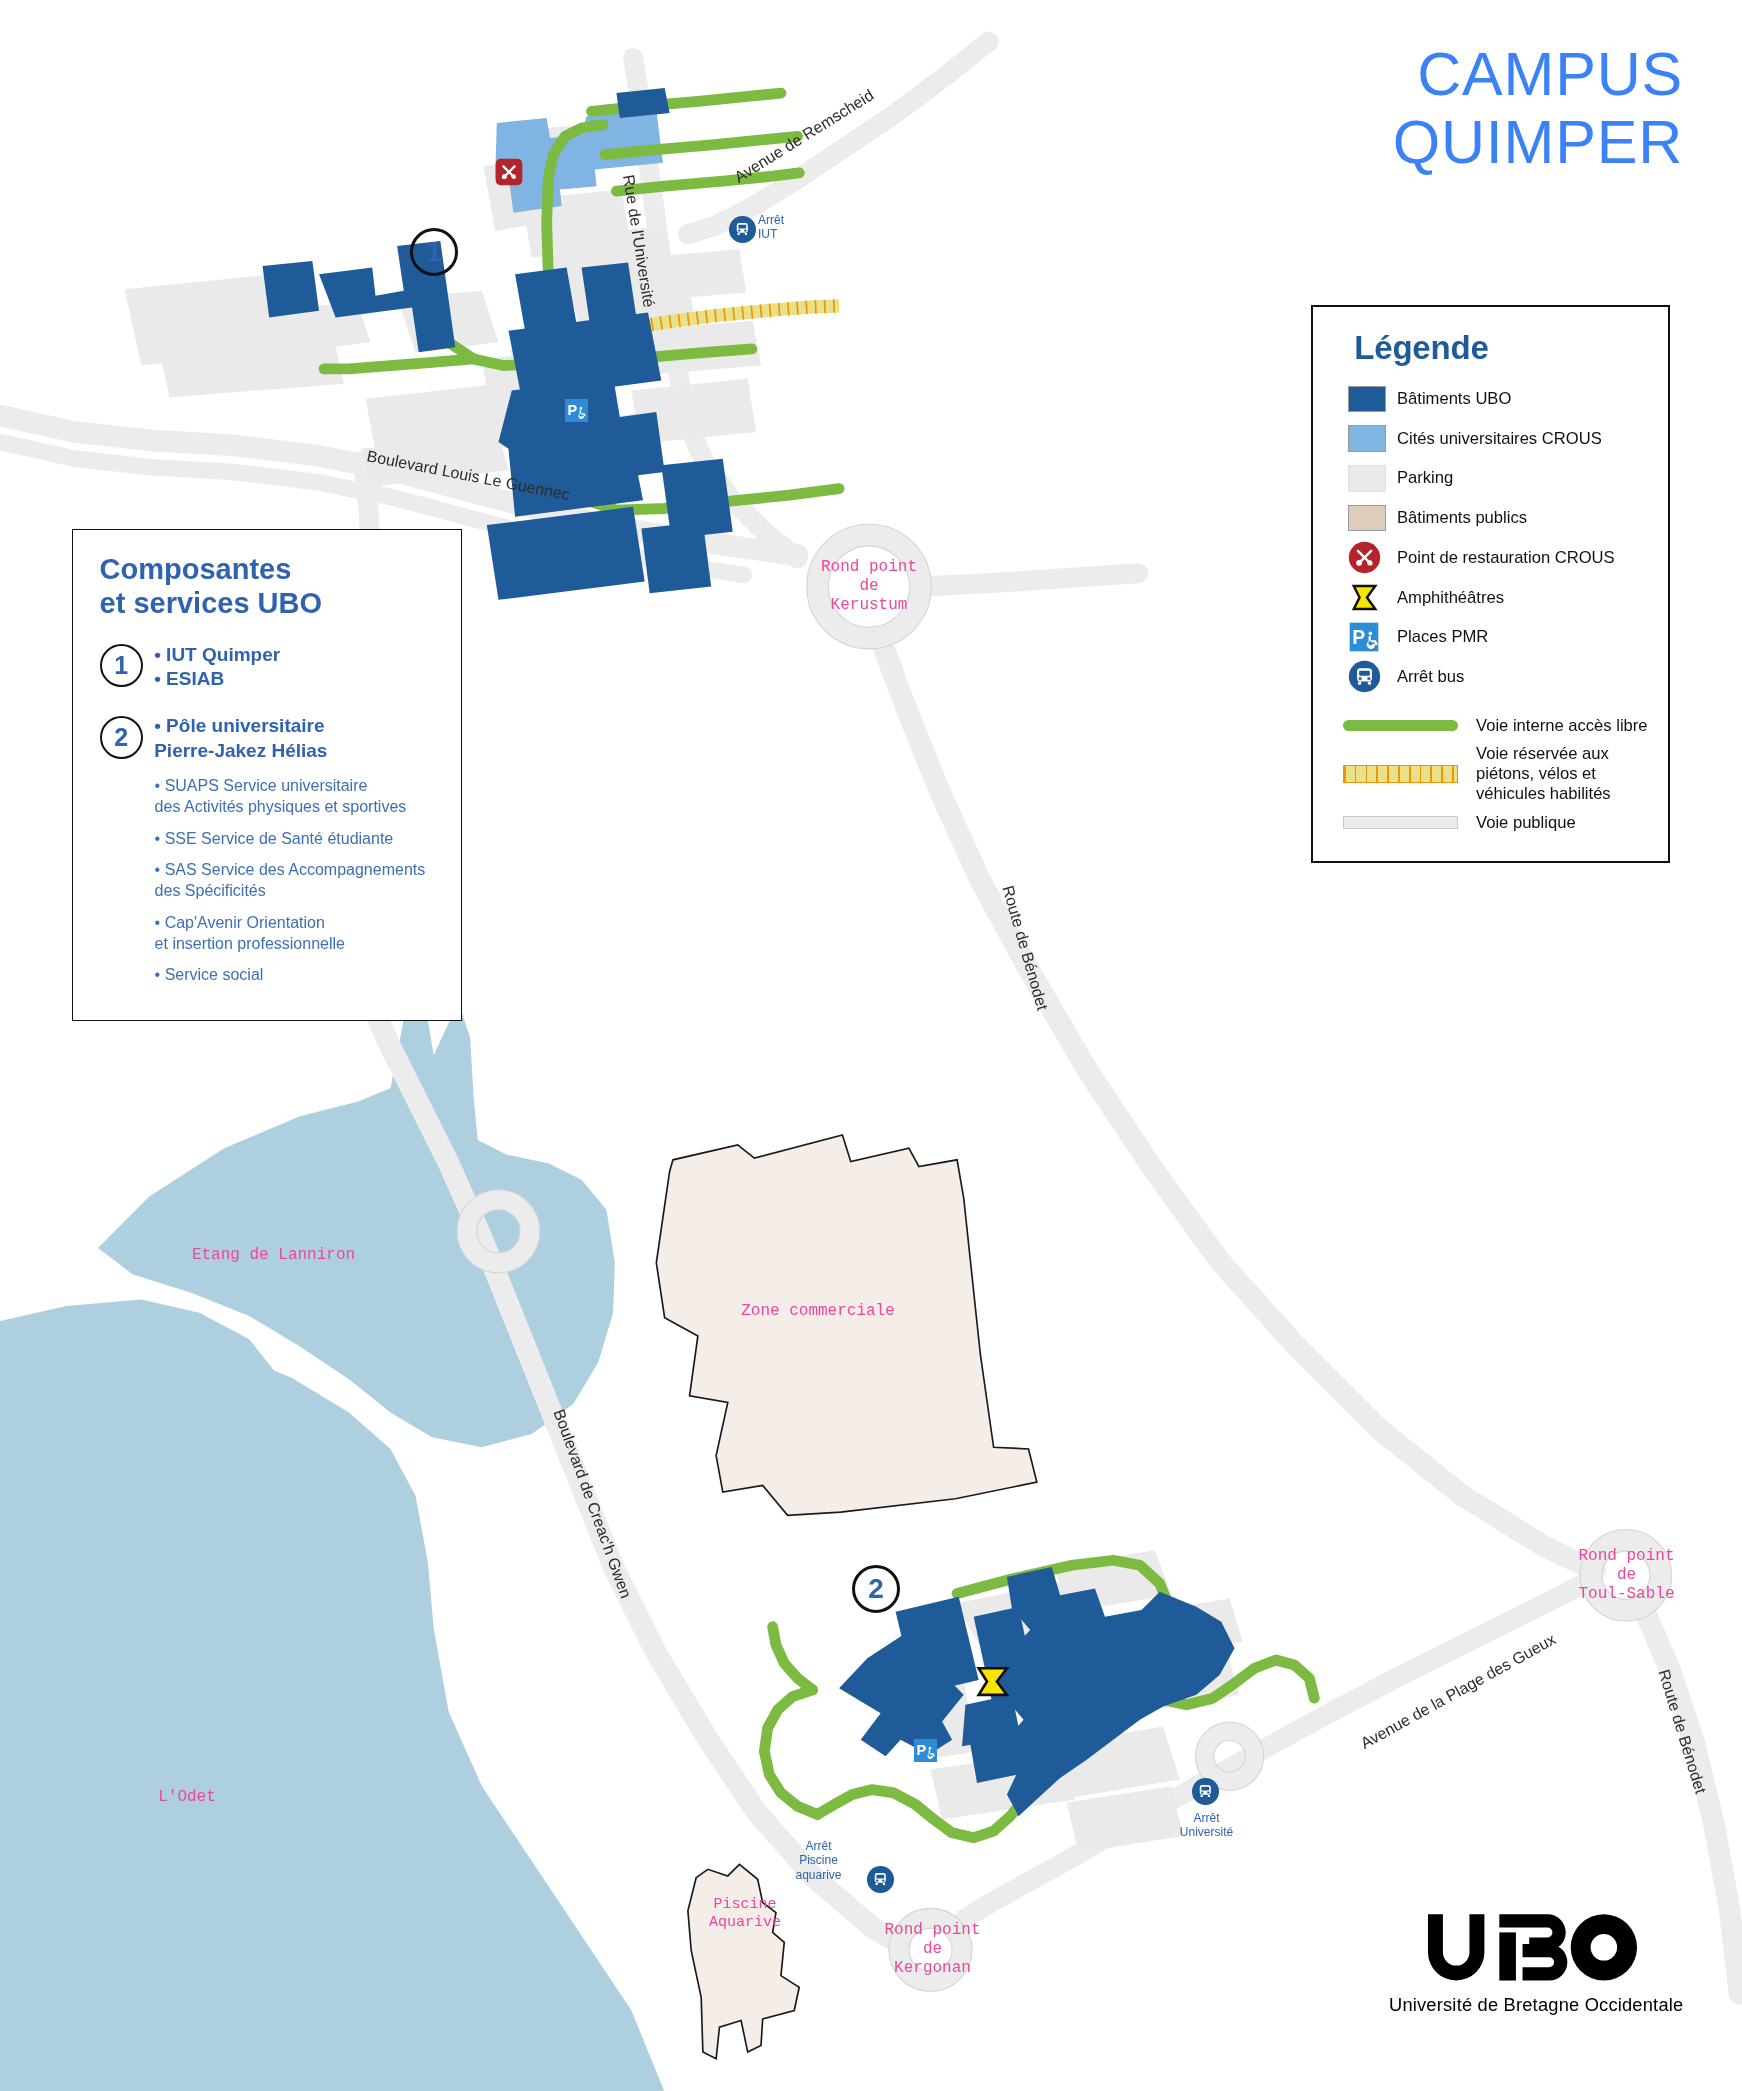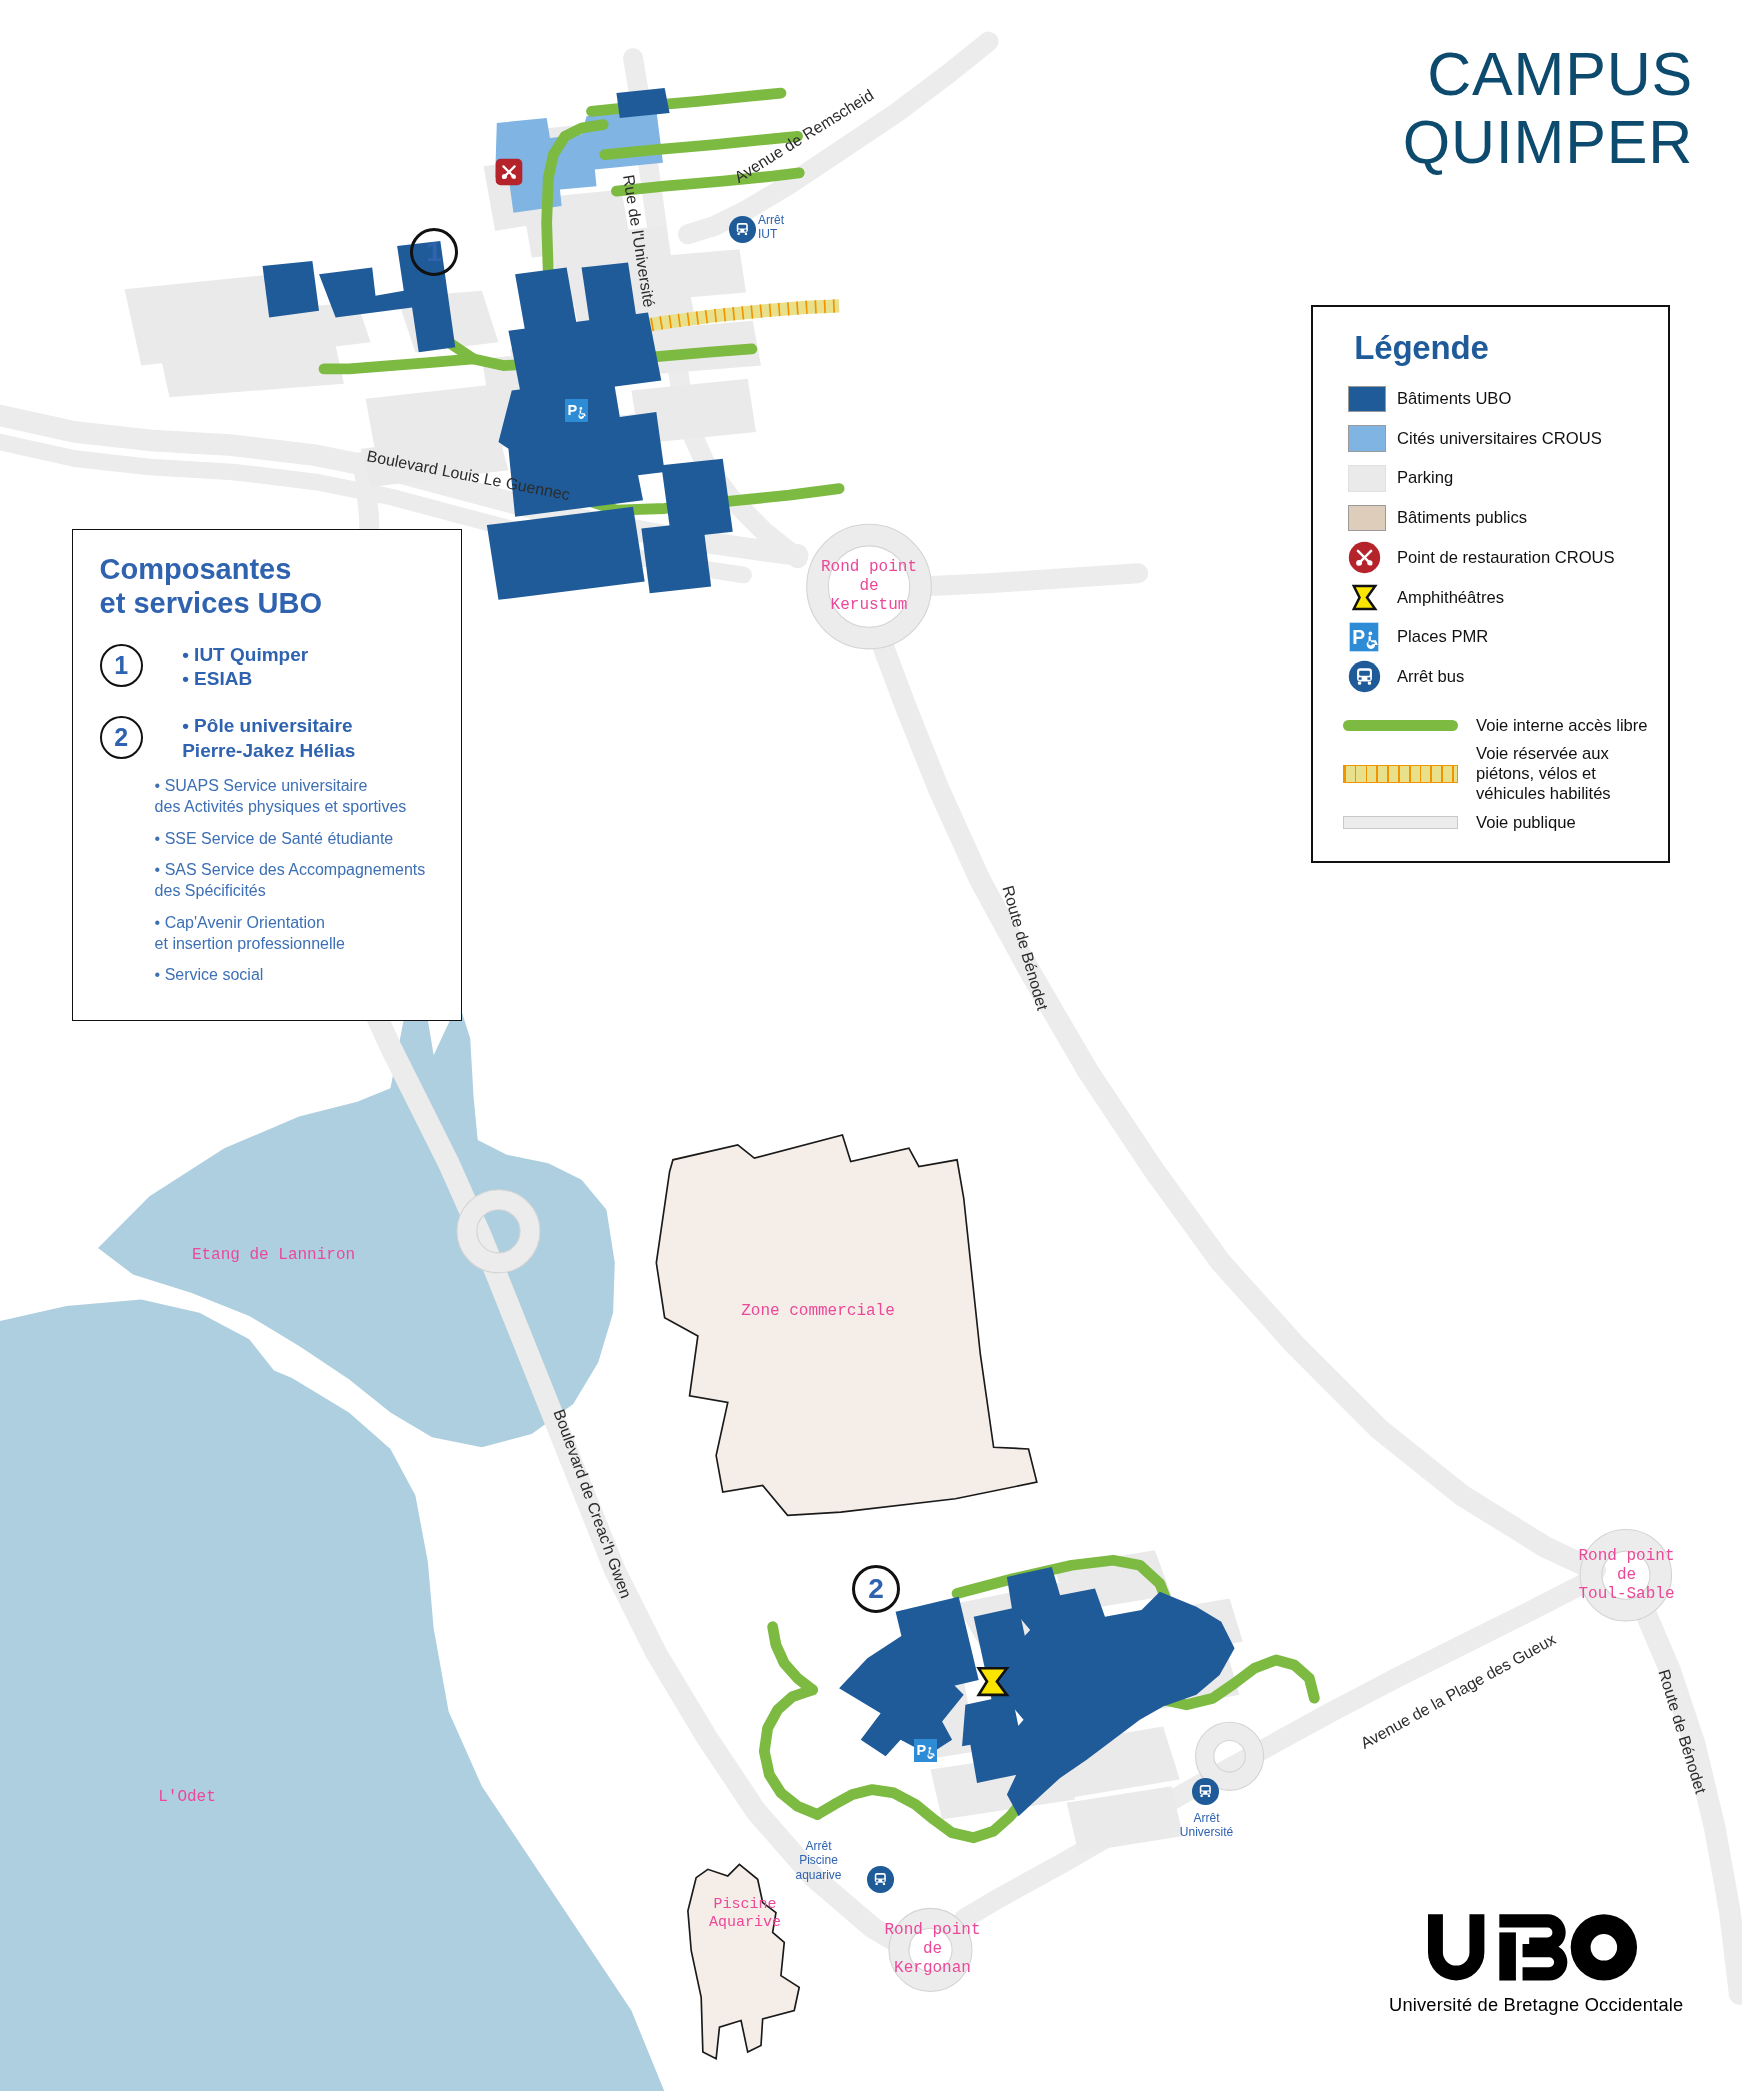--- a/index.html
+++ b/index.html
@@ -24,24 +24,24 @@
     position: absolute;
     left: 0; top: 0;
     width: 1743px;
     height: 2092px;
     display: block;
   }
 
   
   .map-title {
     position: absolute;
-    right: 50px;
+    right: 60px;
     top: 40px;
     text-align: right;
-    color: #0c4a6e;
+    color: #3b82f6;
     font-size: 61px;
     line-height: 1.12;
     letter-spacing: 0.8px;
     font-weight: 400;
     white-space: pre-line;
   }
 
   
   .legend-box {
     position: absolute;
@@ -137,21 +137,21 @@
   }
   .comp-group { display: flex; margin-bottom: 8.3px; }
   .comp-num {
     width: 43px; height: 43px; border-radius: 50%;
     border: 2.5px solid #111;
     display: flex; align-items: center; justify-content: center;
     color: #2F63B0; font-size: 25px; font-weight: bold;
     flex: none; margin-right: 11.6px; margin-top: 1.7px;
     box-sizing: border-box;
   }
-  .comp-items { flex: 1; margin-left: 28px; }
+  .comp-items { flex: 1; }
   .comp-main {
     color: #2F63B0; font-size: 19px; font-weight: bold; line-height: 1.28;
     white-space: pre-line;
   }
   .comp-sub-list { margin-top: 13.3px; margin-left: 0; }
   .comp-sub {
     color: #3C6FB4; font-size: 16px; line-height: 1.3;
     margin-bottom: 10.8px; white-space: pre-line;
   }
   .comp-subwrap { padding-left: 55px; }

